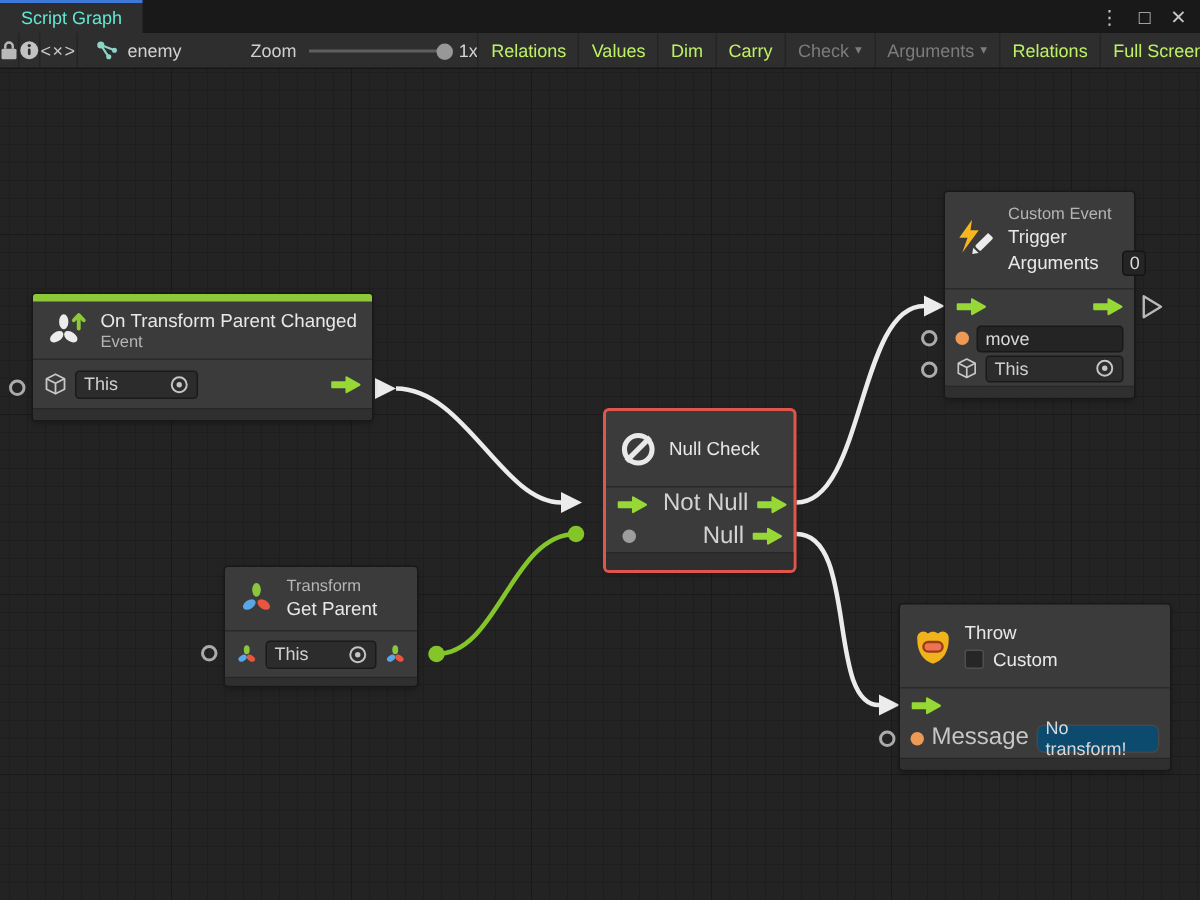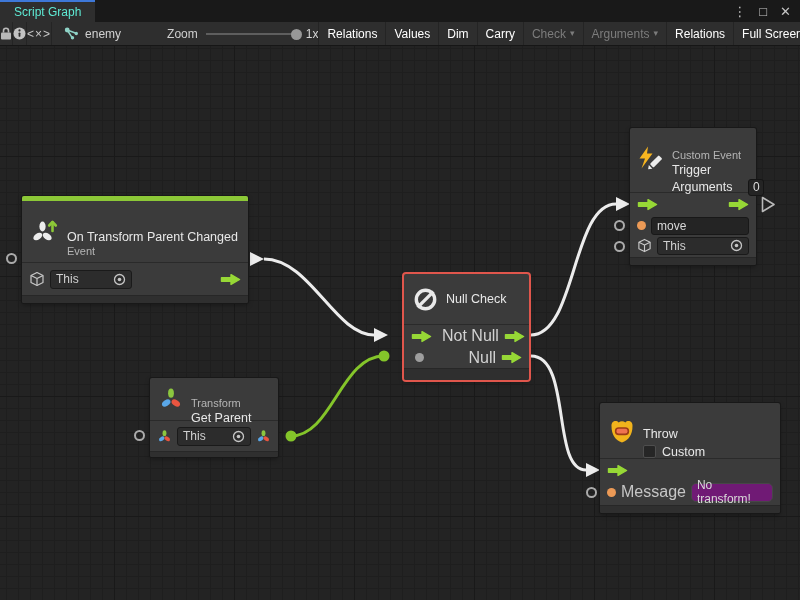--- a/index.html
+++ b/index.html
@@ -24,21 +24,21 @@
   .crumb { padding:0 12px; gap:6px; border-right:none; }
   .crumb-label { color:#d2d2d2; }
   .zoom-group { display:flex; align-items:center; gap:8px; margin-left:34px; border-right:none; }
   .zoom-label { color:#cfcfcf; }
   .slider { position:relative; width:92px; height:12px; }
   .slider .track { position:absolute; left:0; right:0; top:5px; height:2px; background:#5e5e5e; }
   .slider .knob { position:absolute; right:-4px; top:1px; width:11px; height:11px;
                   border-radius:50%; background:#989898; }
   .btn-group { margin-left:auto; display:flex; align-items:stretch; border-left:1px solid #242424; }
   .tbtn { display:flex; align-items:center; gap:4px; padding:0 8px; border-right:1px solid #242424;
-          color:#ffffff; white-space:nowrap; }
+          color:#bef264; white-space:nowrap; }
   .tbtn.disabled { color:#7c7c7c; }
   .caret { font-size:9px; line-height:1; }
 
   
   .canvas { position:relative; width:800px; height:554px; overflow:hidden;
     background-color:#232323;
     background-image:
       linear-gradient(#191919 1px, transparent 1px),
       linear-gradient(90deg,#191919 1px, transparent 1px),
       linear-gradient(#1e1e1e 1px, transparent 1px),
@@ -46,37 +46,37 @@
     background-size:120px 120px,120px 120px,12px 12px,12px 12px;
     background-position:-6px -10px,-6px -10px,-6px -10px,-6px -10px; }
   svg.wires { position:absolute; left:0; top:0; pointer-events:none; }
 
   
   .node { position:absolute; background:#3b3b3b; border-radius:2px;
           box-shadow:0 0 0 1px #181818, 0 2px 5px rgba(0,0,0,.35); }
   .node.selected { box-shadow:0 0 0 2px #e0564c, 0 2px 5px rgba(0,0,0,.35); }
   .node-accent { height:5px; background:#8cc837; border-radius:2px 2px 0 0; }
   .node-header { display:flex; align-items:center; gap:7px; padding:4px 8px; }
-  .node-titles { display:flex; flex-direction:column; justify-content:center;margin-top:24px; }
+  .node-titles { display:flex; flex-direction:column; justify-content:center; }
   .node-title { font-size:12.5px; color:#e8e8e8; line-height:16px; white-space:nowrap; }
   .node-subtitle { font-size:11px; color:#b5b5b5; line-height:13px; white-space:nowrap; }
   .node-body { border-top:1px solid #2a2a2a; }
   .node-row { display:flex; align-items:center; gap:5px; padding:0 7px; }
   .node-footer { height:8px; background:#2f2f2f; border-top:1px solid #272727; border-radius:0 0 2px 2px; }
   .spacer { flex:1; }
   .port-label { font-size:16px; color:#d2d2d2; white-space:nowrap; }
   .dot { width:9px; height:9px; border-radius:50%; flex:none; }
   .dot.orange { background:#ec9a56; }
   .dot.gray { background:#9e9e9e; }
   .select { background:#2c2c2c; border:1px solid #1a1a1a; border-radius:3px; height:19px;
             display:flex; align-items:center; gap:4px; padding:0 5px; font-size:12px; color:#d0d0d0; }
   .select .picker { margin-left:auto; display:flex; }
   .tfield { background:#242424; border:1px solid #181818; border-radius:3px; height:18px;
             display:flex; align-items:center; padding:0 5px; font-size:12px; color:#d8d8d8; }
-  .tfield.rounded { border-color:#474747; border-radius:5px; background:#701a75; height:19px; }
+  .tfield.rounded { border-color:#474747; border-radius:5px; background:#0c4a6e; height:19px; }
   .argbox { width:16px; height:17px; background:#242424; border:1px solid #151515; border-radius:3px;
             display:flex; align-items:center; justify-content:center; font-size:12px; color:#dcdcdc; }
   .checkbox { width:13px; height:13px; background:#262626; border:1px solid #4e4e4e; border-radius:2px; flex:none; }
   .ext-circle { position:absolute; width:11px; height:11px; border:2px solid #ababab;
                 border-radius:50%; background:transparent; }
   .ext-tri { position:absolute; display:flex; }
   .iconbox { display:flex; flex:none; align-items:center; justify-content:center; }
 </style>
 </head>
 <body>

